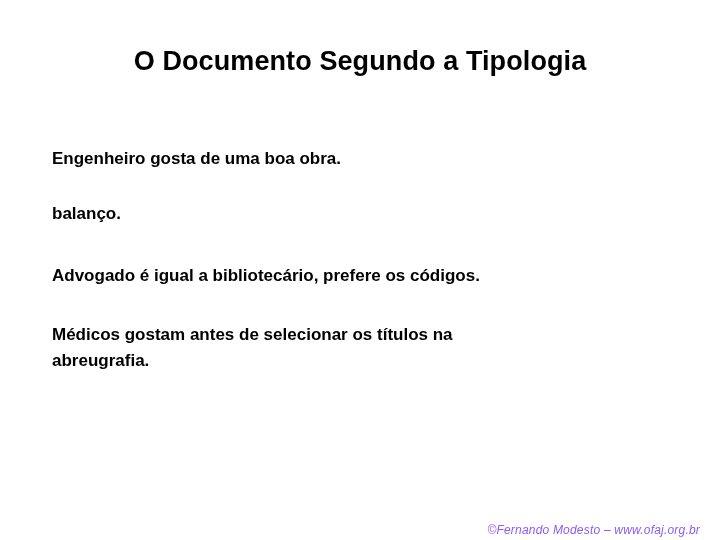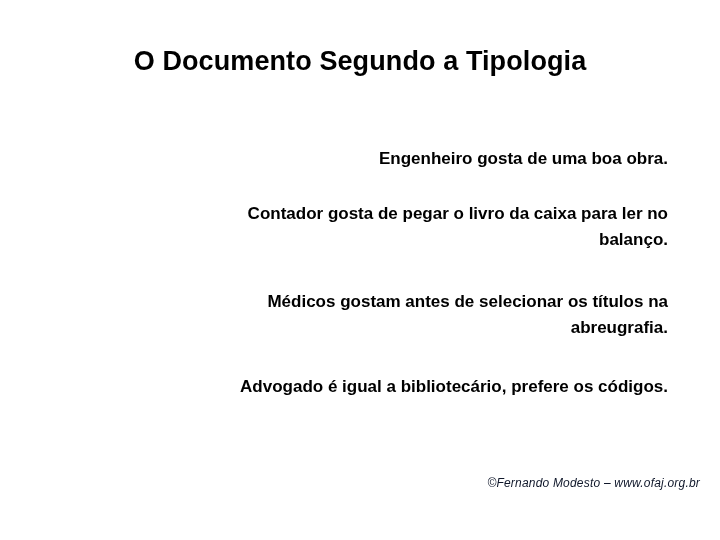--- a/index.html
+++ b/index.html
@@ -45,76 +45,75 @@
     top: 146px;
     left: 52px;
     width: 616px;
   }
   .para {
     font-size: 17px;
     font-weight: bold;
     color: #000000;
     line-height: 26px;
     margin: 0 0 27px 0;
-    text-align: right;
+    text-align: left;
   }
   .para:last-child {
     margin-bottom: 0;
   }
   .para .line {
     display: block;
     white-space: nowrap;
   }
 
   
   .para.p1 { margin-bottom: 29px; }
   .para.p2 { margin-bottom: 36px; }
   .para.p3 { margin-bottom: 33px; }
   .para.p4 { margin-bottom: 33px; }
 
   
   .footer-credit {
     position: absolute;
-    top: 476px;
+    top: 523px;
     right: 20px;
     font-size: 12px;
     font-style: italic;
     font-weight: normal;
-    color: #0f172a;
+    color: #8b5cf6;
     white-space: nowrap;
     letter-spacing: 0.2px;
   }
 </style>
 </head>
 <body>
 
 <div class="slide">
 
   <div class="title-block">
     <div class="title-line">O Documento Segundo a Tipologia</div>
   </div>
 
   <div class="body-block">
 
     <p class="para p1">
       <span class="line">Engenheiro gosta de uma boa obra.</span>
     </p>
 
     <p class="para p2">
-      <span class="line">Contador gosta de pegar o livro da caixa para ler no</span>
       <span class="line">balanço.</span>
+    </p>
+
+    <p class="para p3">
+      <span class="line">Advogado é igual a bibliotecário, prefere os códigos.</span>
     </p>
 
     <p class="para p4">
       <span class="line">Médicos gostam antes de selecionar os títulos na</span>
       <span class="line">abreugrafia.</span>
-    </p>
-
-    <p class="para p3">
-      <span class="line">Advogado é igual a bibliotecário, prefere os códigos.</span>
     </p>
 
 
   </div>
 
   <div class="footer-credit">©Fernando Modesto – www.ofaj.org.br</div>
 
 </div>
 
 </body></html>

